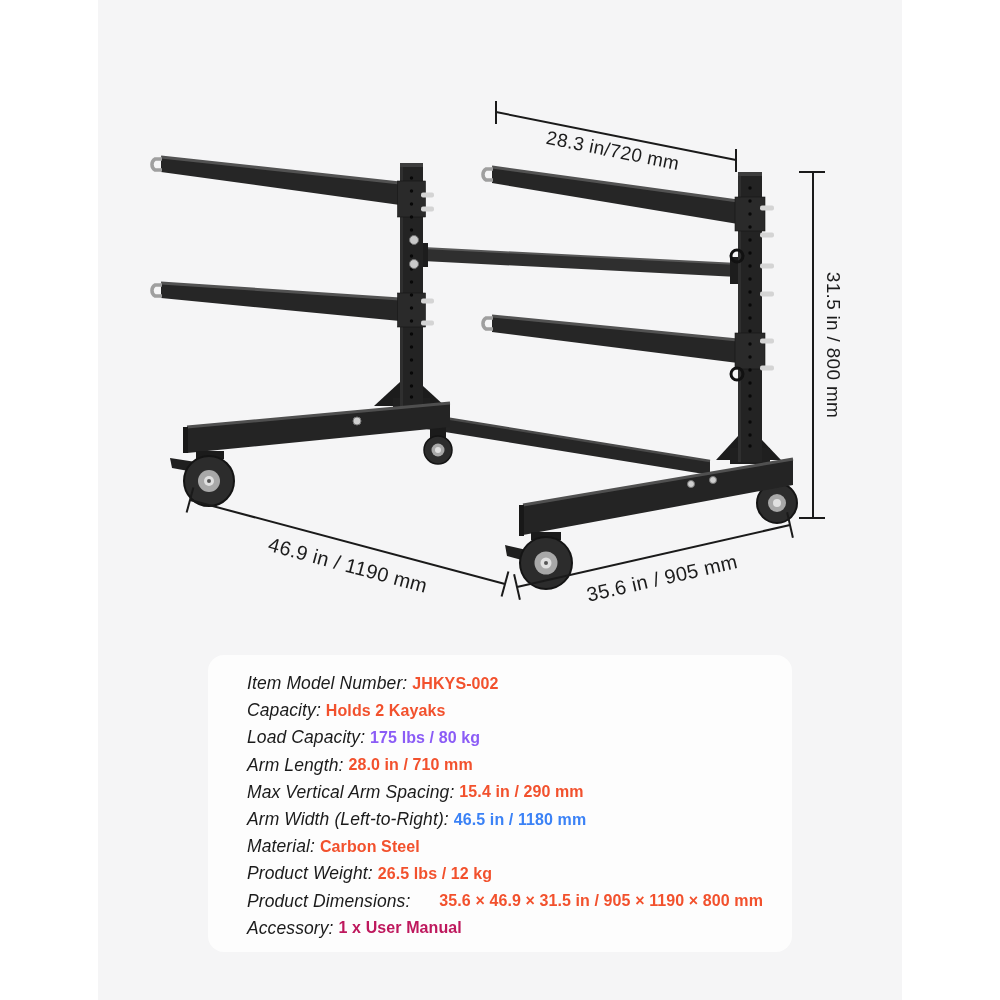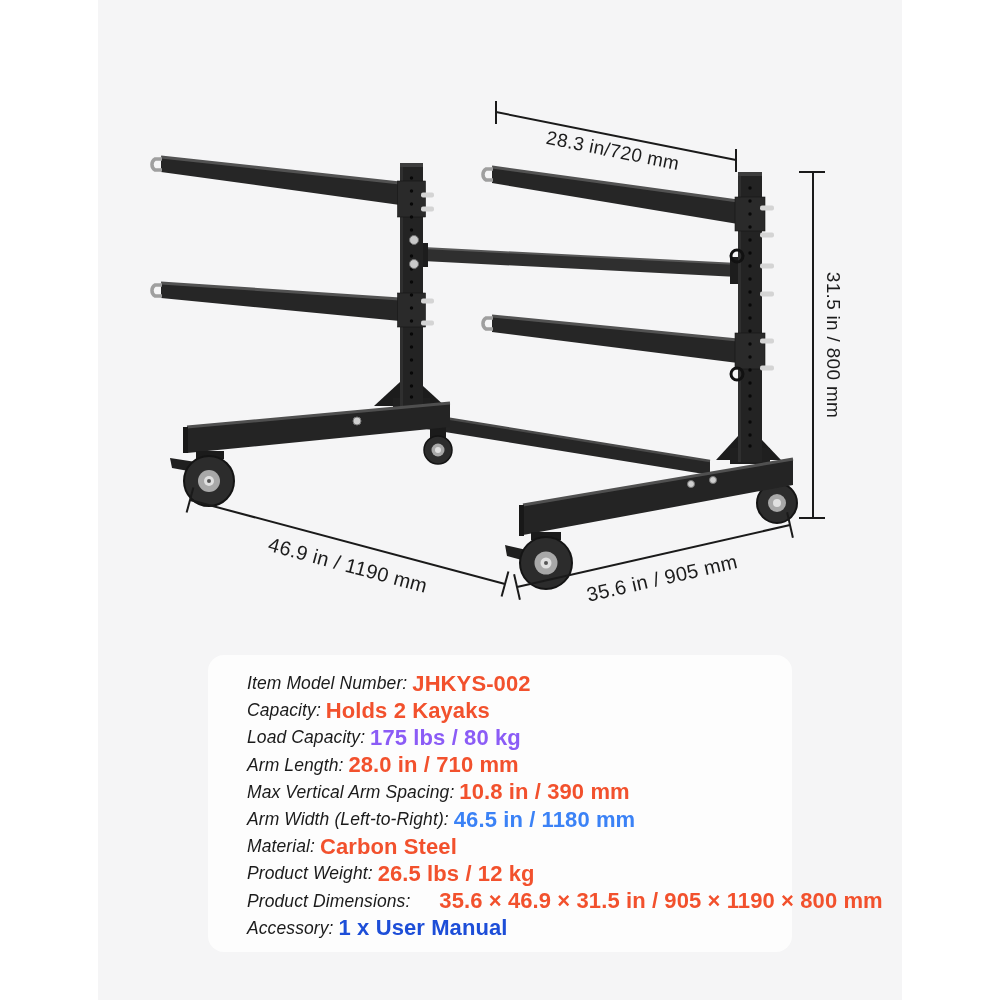--- a/index.html
+++ b/index.html
@@ -12,21 +12,21 @@
     background:#f5f5f6;
   }
   .diagram-svg{position:absolute;left:0;top:0;}
   .spec-card{
     position:absolute;left:208px;top:655px;width:584px;height:297px;
     background:#fdfdfd;border-radius:16px;box-sizing:border-box;
     padding:15px 20px 0 39px;
   }
   .spec-row{height:27.2px;display:flex;align-items:center;white-space:pre;}
   .spec-label{font-size:17.5px;color:#1b1b1b;font-weight:400;letter-spacing:.1px;font-style:italic;}
-  .spec-value{font-size:22px;font-weight:700;letter-spacing:.1px;}
+  .spec-value{font-size:16px;font-weight:700;letter-spacing:.1px;}
   .dim-label{font-size:19px;fill:#1c1c1c;letter-spacing:.3px;}
   .dim-label-lg{font-size:20px;fill:#1c1c1c;letter-spacing:.3px;}
 </style>
 </head>
 <body>
 
 <div class="stage"></div>
 
 <svg class="diagram-svg" width="1000" height="1000" viewBox="0 0 1000 1000">
 
@@ -215,30 +215,30 @@
   <div class="spec-row">
     <span class="spec-label">Capacity: </span><span class="spec-value" style="color: rgb(242, 81, 45); text-align: center;">Holds 2 Kayaks</span>
   </div>
   <div class="spec-row">
     <span class="spec-label">Load Capacity: </span><span class="spec-value" style="color: #8b5cf6;">175 lbs / 80 kg</span>
   </div>
   <div class="spec-row">
     <span class="spec-label">Arm Length: </span><span class="spec-value" style="color: rgb(242, 81, 45);">28.0 in / 710 mm</span>
   </div>
   <div class="spec-row">
-    <span class="spec-label">Max Vertical Arm Spacing: </span><span class="spec-value" style="color: rgb(242, 81, 45);">10.8 in / 390 mm</span>
+    <span class="spec-label">Max Vertical Arm Spacing: </span><span class="spec-value" style="color: rgb(242, 81, 45);">15.4 in / 290 mm</span>
   </div>
   <div class="spec-row">
     <span class="spec-label">Arm Width (Left-to-Right): </span><span class="spec-value" style="color: #3b82f6;">46.5 in / 1180 mm</span>
   </div>
   <div class="spec-row">
     <span class="spec-label">Material: </span><span class="spec-value" style="color: rgb(242, 81, 45);">Carbon Steel</span>
   </div>
   <div class="spec-row">
     <span class="spec-label">Product Weight: </span><span class="spec-value" style="color: rgb(242, 81, 45);">26.5 lbs / 12 kg</span>
   </div>
   <div class="spec-row">
     <span class="spec-label">Product Dimensions: </span><span class="spec-value" style="color: rgb(242, 81, 45); margin-left: 24px;">35.6 × 46.9 × 31.5 in / 905 × 1190 × 800 mm</span>
   </div>
   <div class="spec-row">
-    <span class="spec-label">Accessory: </span><span class="spec-value" style="color: #1d4ed8;">1 x User Manual</span>
+    <span class="spec-label">Accessory: </span><span class="spec-value" style="color: #be185d;">1 x User Manual</span>
   </div>
 </div>
 
 </body></html>

